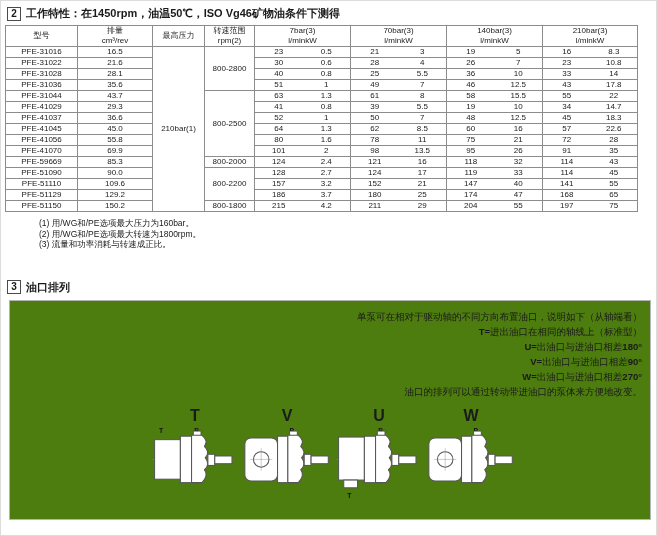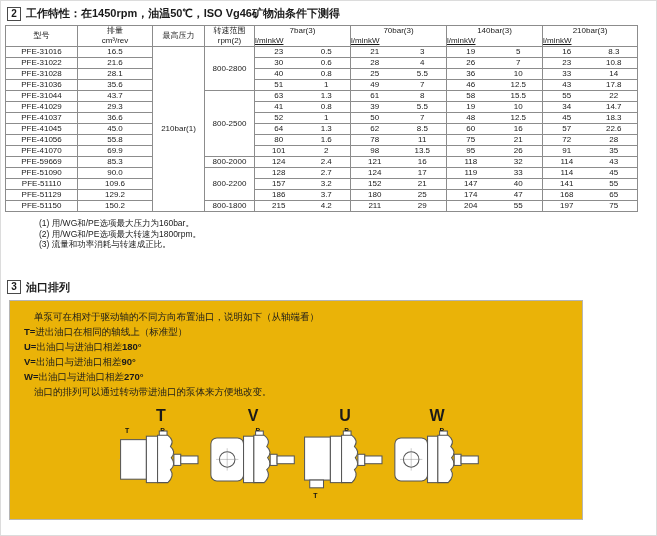--- a/index.html
+++ b/index.html
@@ -21,33 +21,33 @@
 
   
   table.spec { border-collapse:collapse; table-layout:fixed; width:632px; margin:4px 0 0 4px; }
   .spec th, .spec td {
     border:1px solid #8c8c8c; padding:0; text-align:center;
     font-size:8px; line-height:10px; height:11px;
     white-space:nowrap; overflow:hidden; font-weight:normal;
   }
   .spec th { height:21px; }
   .spec .two-line div { line-height:10px; }
-  .barsub { display:flex; justify-content:flex-start;text-decoration:underline; }
+  .barsub { display:flex; justify-content:center; }
   .spec td.fl { border-right-style:hidden; }
   .spec td.pw { border-left-style:hidden; }
 
   
   .notes { margin:6px 0 0 10px; font-size:8.5px; line-height:10.5px; }
   .notes div { white-space:nowrap;padding-left:28px; }
 
   
   .sec3-head { margin-top:30px; }
   .port-box {
-    margin:5px 0 0 8px; width:574px; height:220px;
-    border:1px solid #b5b5b5; padding:8px 8px 0 14px; background:#eab308;
+    margin:5px 0 0 8px; width:642px; height:220px;
+    border:1px solid #b5b5b5; padding:8px 8px 0 14px; background:#4d7c0f;text-align:right;
   }
   .port-box p { margin:0; font-size:9.5px; line-height:15px; white-space:nowrap; }
   .port-box p.ind { padding-left:10px; }
   .b { font-weight:bold; }
 
   
   .diagrams { display:flex; justify-content:center; gap:4px; margin-top:8px; }
   .diagram { width:88px; display:flex; flex-direction:column; align-items:center; }
   .dletter { font-size:16px; font-weight:bold; line-height:18px; }
   .diagram svg { display:block; }

